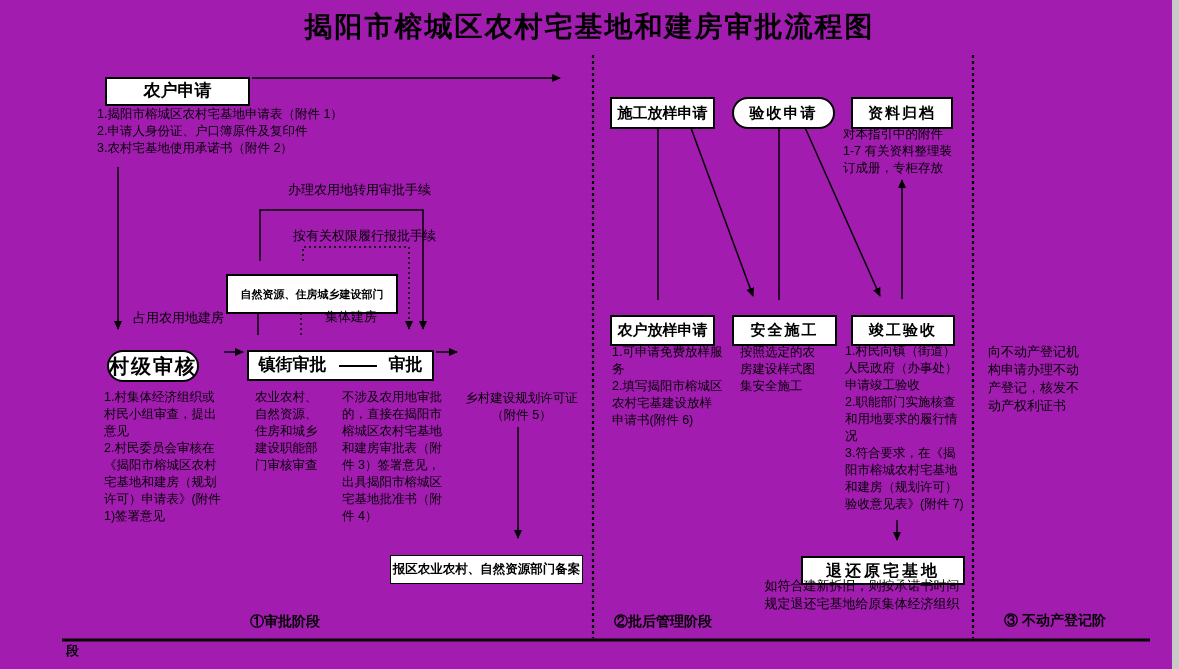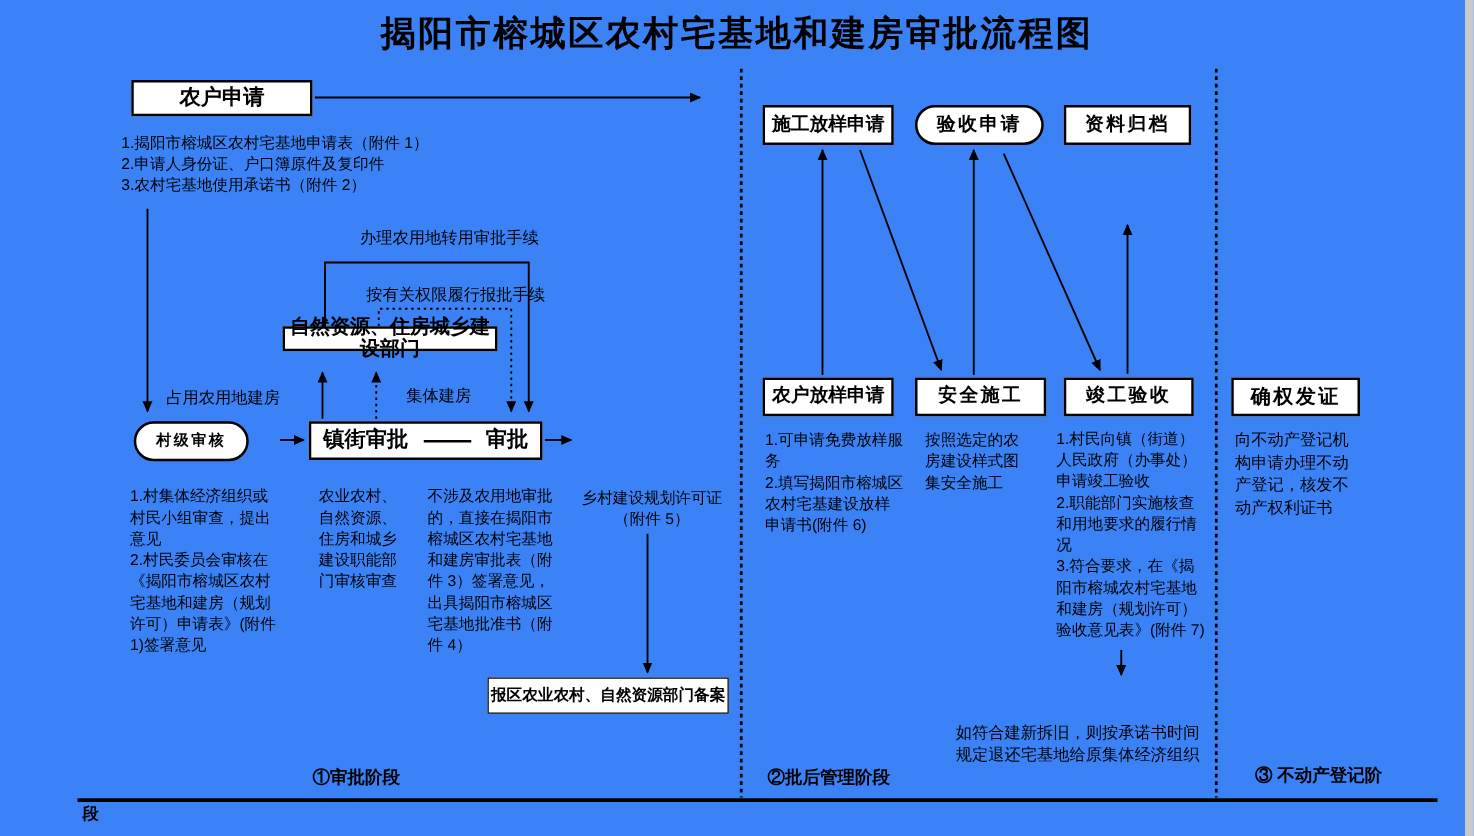--- a/index.html
+++ b/index.html
@@ -1,26 +1,26 @@
 <!DOCTYPE html>
 <html><head>
 <meta charset="utf-8">
 <style>
   * { margin:0; padding:0; box-sizing:border-box; }
   html,body { background:#ffffff; }
   body { font-family:"Liberation Sans", sans-serif; color:#000; }
-  #canvas { position:relative; width:1179px; height:669px; background:#3b82f6; overflow:hidden; }
+  #canvas { position:relative; width:1179px; height:669px; background:#a21caf; overflow:hidden; }
   svg.layer { position:absolute; left:0; top:0; width:1179px; height:669px; }
 
   .title { position:absolute; left:0; top:8px; width:1179px; text-align:center;
            font-size:28px; font-weight:bold; letter-spacing:2px; }
 
   .box { position:absolute; border:2px solid #000; background:#fff;
          display:flex; align-items:center; justify-content:center;
-         text-align:center; font-weight:bold; line-height:1.1; }
+         text-align:center; font-weight:bold; line-height:1.1;margin-top:13px; }
   .box.thin { border-width:1.5px; }
 
   .note { position:absolute; font-size:12.5px; line-height:17px; white-space:pre-line; }
   .lbl  { position:absolute; font-size:13px; white-space:nowrap;text-align:right; }
   .stage { position:absolute; font-size:14px; font-weight:bold; white-space:nowrap; }
 
   .town-dash { display:inline-block; width:38px; border-top:2px solid #000; margin:0 12px; }
 
   .edge-strip { position:absolute; right:0; top:0; width:7px; height:669px; background:#c9c9c9; }
 </style>
@@ -62,26 +62,26 @@
   <div class="title">揭阳市榕城区农村宅基地和建房审批流程图</div>
 
   <div class="box" style="left:105px;top:64px;width:145px;height:29px;font-size:17px;">农户申请</div>
   <div class="note" style="left:97px;top:106px;width:290px;">1.揭阳市榕城区农村宅基地申请表（附件 1）
 2.申请人身份证、户口簿原件及复印件
 3.农村宅基地使用承诺书（附件 2）</div>
 
   <div class="lbl" style="left:288px;top:181px;">办理农用地转用审批手续</div>
   <div class="lbl" style="left:293px;top:227px;">按有关权限履行报批手续</div>
 
-  <div class="box" style="left:226px;top:261px;width:172px;height:20px;font-size:16px;">自然资源、住房城乡建设部门</div>
+  <div class="box" style="left:226px;top:261px;width:172px;height:40px;font-size:11px;">自然资源、住房城乡建设部门</div>
 
   <div class="lbl" style="left:133px;top:309px;">占用农用地建房</div>
   <div class="lbl" style="left:325px;top:308px;">集体建房</div>
 
-  <div class="box" style="left:107px;top:337px;width:92px;height:32px;font-size:12px;letter-spacing:2px;border-radius:16px;">村级审核</div>
+  <div class="box" style="left:107px;top:337px;width:92px;height:32px;font-size:20px;letter-spacing:2px;border-radius:16px;">村级审核</div>
 
   <div class="box" style="left:247px;top:337px;width:187px;height:31px;font-size:17px;">
     <span>镇街审批</span>
     <span class="town-dash"></span>
     <span>审批</span>
   </div>
 
 
   <div class="note" style="left:104px;top:389px;width:122px;">1.村集体经济组织或村民小组审查，提出意见
 2.村民委员会审核在《揭阳市榕城区农村宅基地和建房（规划许可）申请表》(附件 1)签署意见</div>
@@ -89,36 +89,39 @@
   <div class="note" style="left:342px;top:389px;width:106px;">不涉及农用地审批的，直接在揭阳市榕城区农村宅基地和建房审批表（附件 3）签署意见，出具揭阳市榕城区宅基地批准书（附件 4）</div>
   <div class="note" style="left:461px;top:390px;width:121px;text-align:center;">乡村建设规划许可证
 （附件 5）</div>
 
   <div class="box thin" style="left:390px;top:542px;width:193px;height:29px;font-size:12.5px;">报区农业农村、自然资源部门备案</div>
 
   <div class="box" style="left:610px;top:84px;width:105px;height:32px;font-size:15px;">施工放样申请</div>
   <div class="box" style="left:732px;top:84px;width:103px;height:32px;font-size:15px;letter-spacing:2px;border-radius:16px;">验收申请</div>
   <div class="box" style="left:851px;top:84px;width:102px;height:32px;font-size:15px;letter-spacing:2px;">资料归档</div>
 
+  <div class="note" style="left:843px;top:126px;width:126px;">对本指引中的附件
+1-7 有关资料整理装
+订成册，专柜存放</div>
 
   <div class="box" style="left:610px;top:302px;width:105px;height:31px;font-size:15px;">农户放样申请</div>
   <div class="box" style="left:732px;top:302px;width:105px;height:31px;font-size:15px;letter-spacing:2px;">安全施工</div>
   <div class="box" style="left:851px;top:302px;width:104px;height:31px;font-size:15px;letter-spacing:2px;text-align:center;">竣工验收</div>
 
   <div class="note" style="left:612px;top:344px;width:112px;">1.可申请免费放样服务
 2.填写揭阳市榕城区农村宅基建设放样申请书(附件 6)</div>
   <div class="note" style="left:740px;top:344px;width:82px;">按照选定的农房建设样式图集安全施工</div>
   <div class="note" style="left:845px;top:343px;width:122px;">1.村民向镇（街道）人民政府（办事处）申请竣工验收
 2.职能部门实施核查和用地要求的履行情况
 3.符合要求，在《揭阳市榕城农村宅基地和建房（规划许可）验收意见表》(附件 7)</div>
 
+  <div class="box" style="left:801px;top:543px;width:164px;height:29px;font-size:16px;letter-spacing:3px;">退还原宅基地</div>
   <div class="note" style="left:753px;top:577px;width:218px;text-align:center;font-size:13px;line-height:18px;">如符合建新拆旧，则按承诺书时间
 规定退还宅基地给原集体经济组织</div>
 
-  <div class="box" style="left:985px;top:302px;width:103px;height:31px;font-size:16px;letter-spacing:2px;">确权发证</div>
   <div class="note" style="left:988px;top:343px;width:98px;font-size:13px;line-height:18px;">向不动产登记机构申请办理不动产登记，核发不动产权利证书</div>
 
   <div class="stage" style="left:250px;top:613px;">①审批阶段</div>
   <div class="stage" style="left:614px;top:613px;">②批后管理阶段</div>
   <div class="stage" style="left:1004px;top:612px;">③ 不动产登记阶</div>
   <div class="stage" style="left:66px;top:642px;font-size:13px;">段</div>
 
   <div class="edge-strip"></div>
 </div>
 

